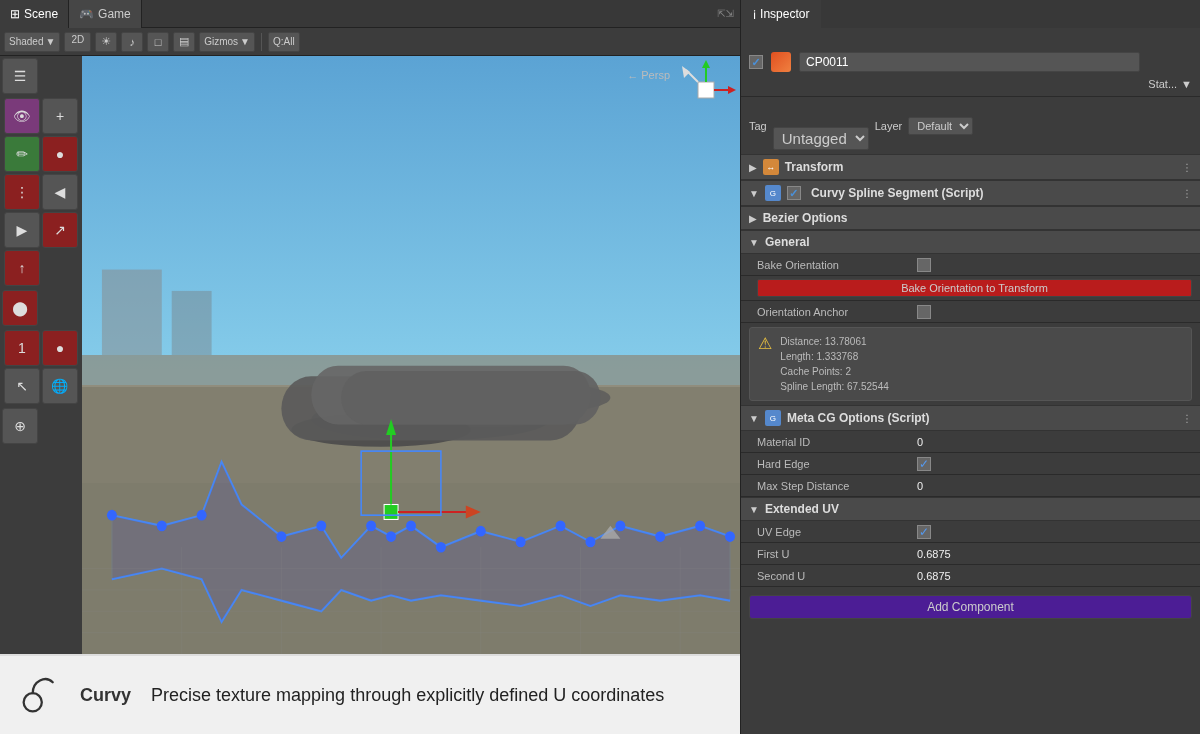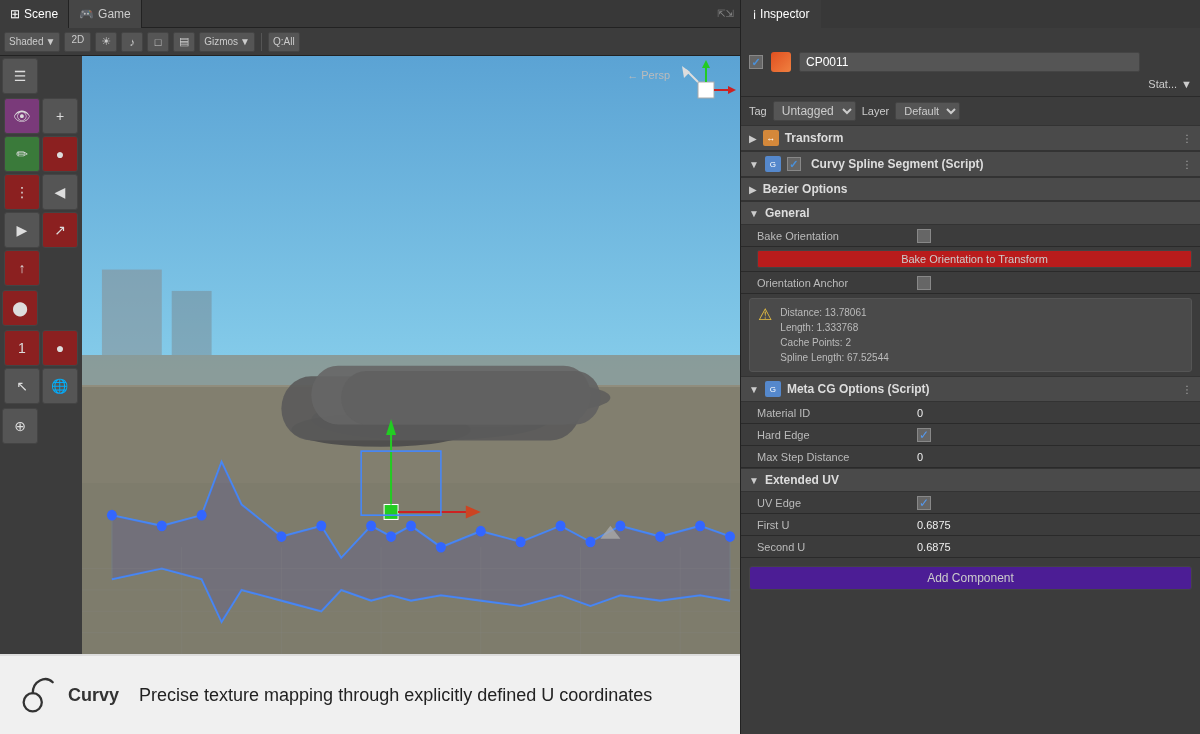--- a/index.html
+++ b/index.html
@@ -30,39 +30,39 @@
     
     .viewport-3d { flex: 1; position: relative; overflow: hidden; }
 
     
     .sky { position: absolute; top: 0; left: 0; right: 0; height: 55%; background: linear-gradient(180deg, #5BA3D4 0%, #87CEEB 100%); }
     .ground { position: absolute; bottom: 0; left: 0; right: 0; height: 45%; background: #6B6B5A; }
     .horizon { position: absolute; top: 55%; left: 0; right: 0; height: 2px; background: #9B9B8A; }
 
     
     .caption-bar { height: 80px; background: #f0f0f0; display: flex; align-items: center; padding: 0 20px; gap: 20px; border-top: 2px solid #ddd; }
-    .curvy-logo { display: flex; align-items: center; gap: 8px; font-size: 18px; font-weight: bold; color: #333; }
+    .curvy-logo { display: flex; align-items: center; gap: 20px; font-size: 18px; font-weight: bold; color: #333; }
     .curvy-icon { width: 40px; height: 40px; }
     .caption-text { font-size: 18px; color: #222; font-weight: 500; }
 
     
     .inspector { flex: 1; background: #3c3c3c; display: flex; flex-direction: column; border-left: 1px solid #222; overflow-y: auto; }
     .inspector-tab-bar { display: flex; background: #383838; height: 28px; align-items: center; }
     .inspector-tab { padding: 0 12px; height: 28px; display: flex; align-items: center; font-size: 12px; color: #ccc; cursor: pointer; background: #4a4a4a; gap: 4px; }
     .inspector-tab.active { background: #3c3c3c; color: #fff; }
 
     
     .inspector-header { padding: 6px 8px; display: flex; align-items: center; gap: 8px; background: #3c3c3c; border-bottom: 1px solid #2a2a2a; }
     .obj-color { width: 20px; height: 20px; background: linear-gradient(135deg, #e05020, #f08040); border-radius: 3px; }
     .obj-name { flex: 1; background: #555; border: 1px solid #444; color: #fff; font-size: 12px; padding: 2px 6px; border-radius: 2px; }
     .static-check { display: flex; align-items: center; gap: 4px; color: #ccc; font-size: 11px; margin-top: 44px; }
 
     
     .tag-layer-row { display: flex; align-items: center; gap: 6px; padding: 4px 8px; font-size: 11px; color: #ccc; }
-    .tag-dropdown { background: #555; border: 1px solid #444; color: #ccc; font-size: 12px; padding: 1px 4px; border-radius: 2px; }
+    .tag-dropdown { background: #555; border: 1px solid #444; color: #ccc; font-size: 15px; padding: 1px 4px; border-radius: 2px; margin-top: 26px; }
     .layer-dropdown { background: #555; border: 1px solid #444; color: #ccc; font-size: 11px; padding: 1px 4px; border-radius: 2px; }
 
     
     .section-header { display: flex; align-items: center; padding: 4px 8px; background: #4a4a4a; border-top: 1px solid #333; border-bottom: 1px solid #333; cursor: pointer; gap: 6px; }
     .section-arrow { color: #ccc; font-size: 10px; }
     .section-title { color: #ddd; font-size: 12px; font-weight: bold; }
     .section-icon { width: 16px; height: 16px; background: #5588cc; border-radius: 2px; display: flex; align-items: center; justify-content: center; font-size: 9px; color: white; }
 
     
     .prop-row { display: flex; align-items: center; padding: 3px 8px 3px 16px; border-bottom: 1px solid #2a2a2a; min-height: 22px; }

